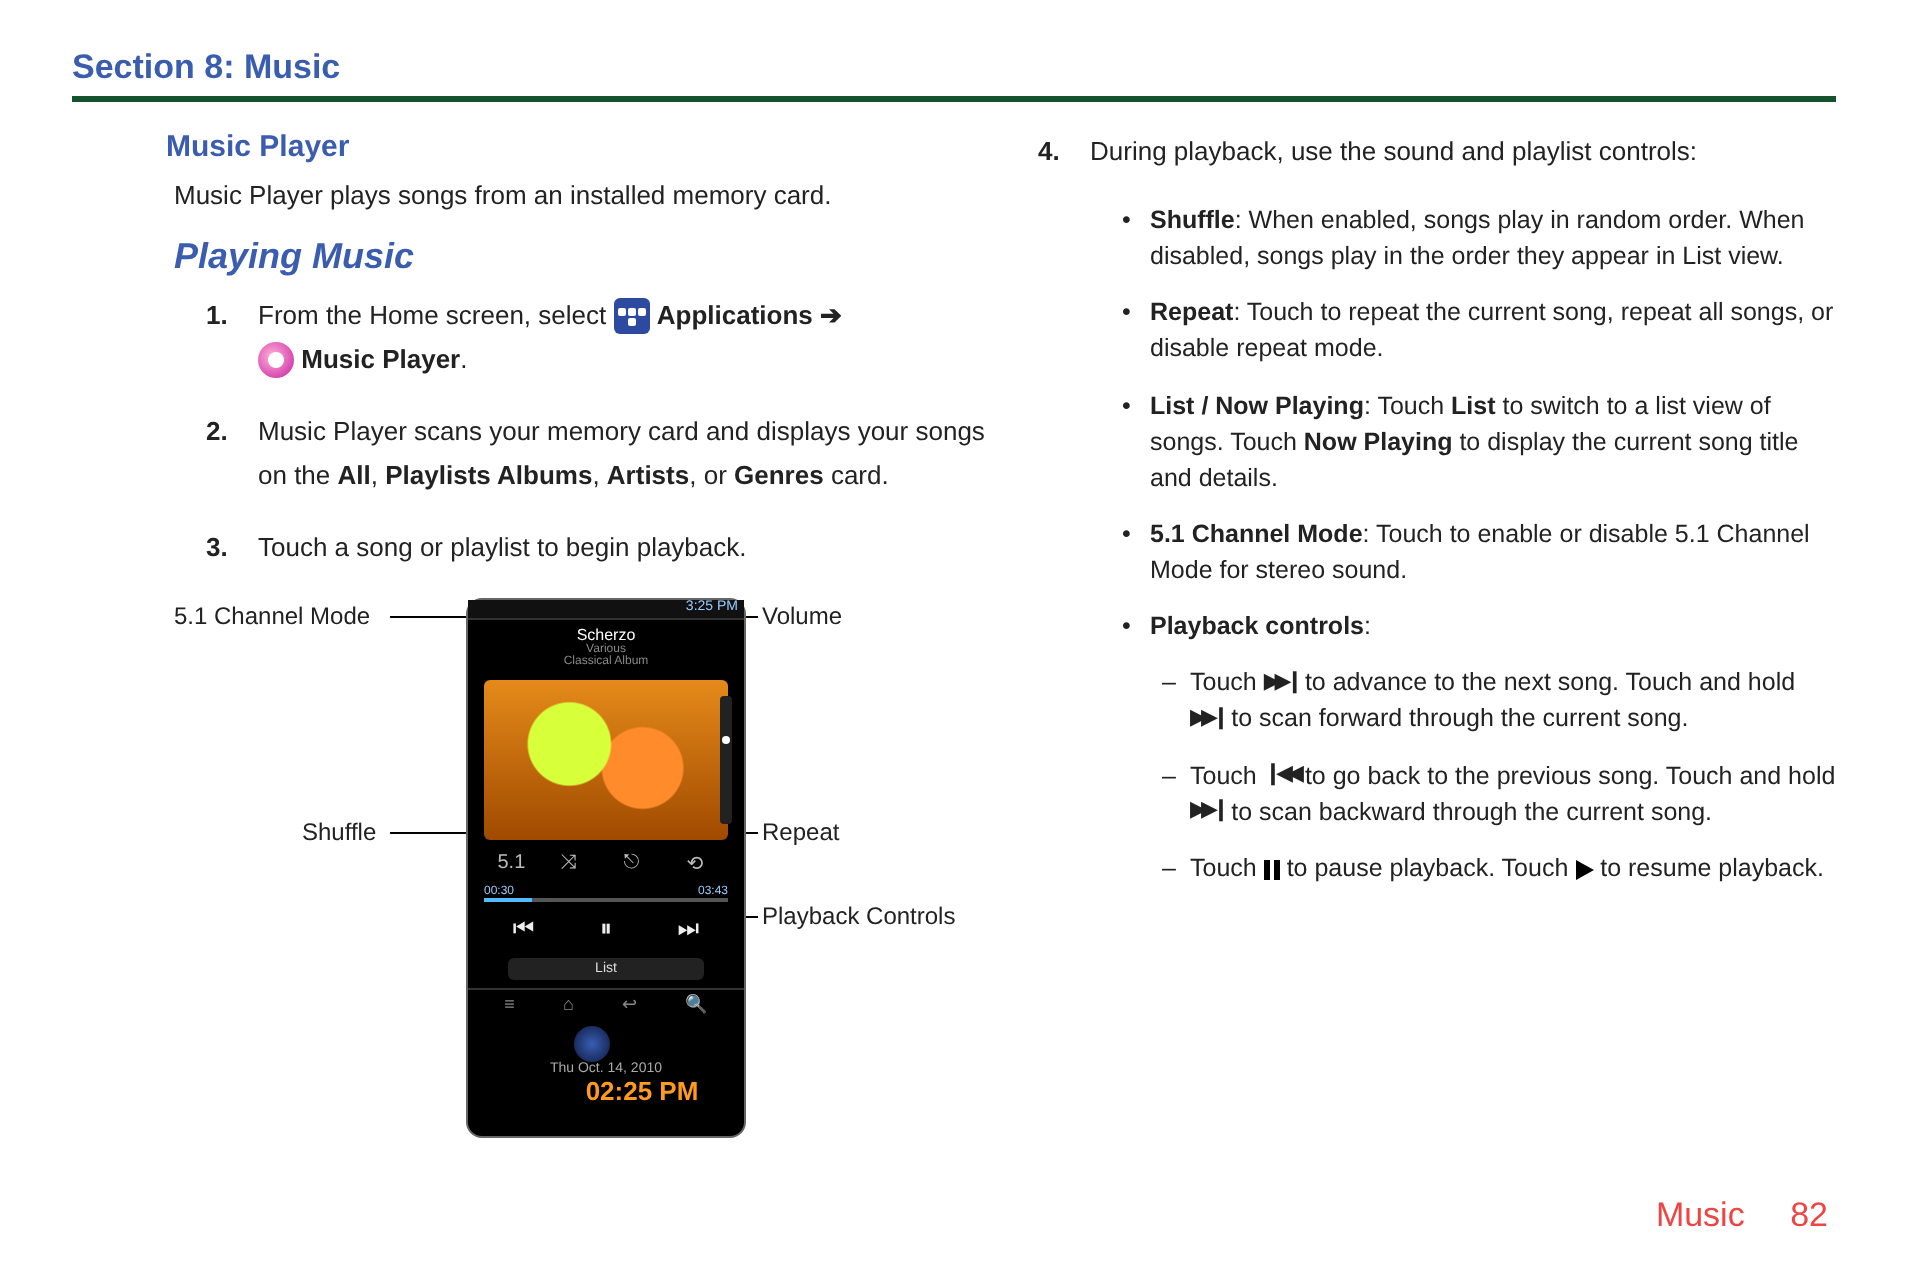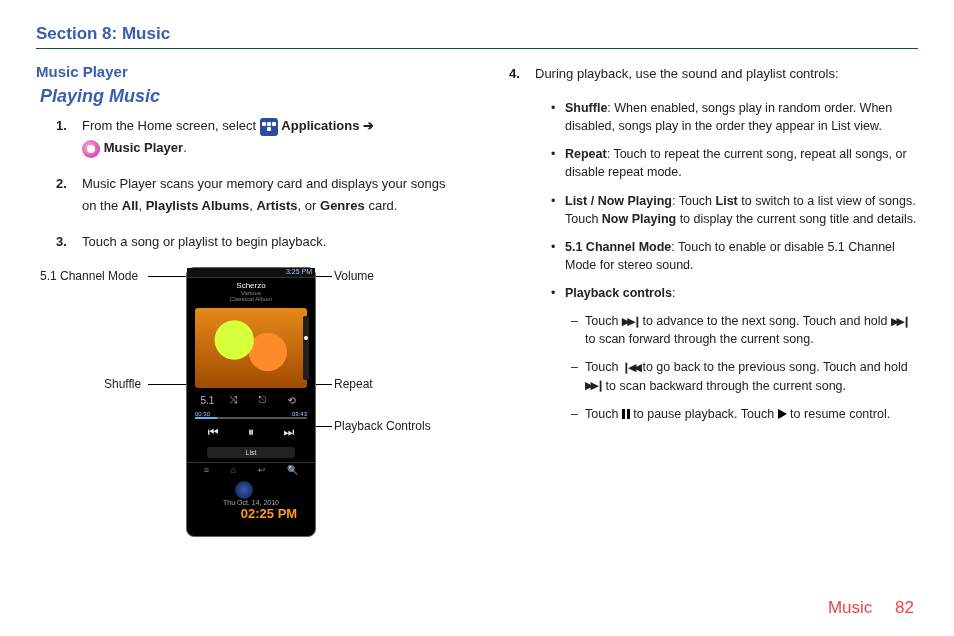--- a/index.html
+++ b/index.html
@@ -10,27 +10,28 @@
     background: #fff;
     width: 954px;
     height: 636px;
     padding: 24px 36px 20px 36px;
     position: relative;
   }
   .section-title {
     color: #3a5db0;
     font-weight: bold;
     font-size: 17px;
-    border-bottom: 1px solid #14532d;
+    border-bottom: 3px solid #14532d;
     padding-bottom: 4px;
     margin-bottom: 14px;
   }
   .cols {
     display: flex;
-    gap: 52px;
+    gap: 20px;
+    margin-left: 47px;
   }
   .col { flex: 1; }
   .h2 {
     color: #3a5db0;
     font-weight: bold;
     font-size: 15px;
     margin-bottom: 6px;
   }
   .intro { margin: 0 0 10px 4px; line-height: 1.5; }
   .h3 {
@@ -75,21 +76,21 @@
   
   .figure {
     position: relative;
     width: 380px;
     margin: 10px 0 0 30px;
     font-size: 12px;
   }
   .phone {
     position: absolute;
     left: 120px; top: 0;
-    width: 130px; height: 270px;
+    width: 140px; height: 270px;
     background: #000;
     border-radius: 8px;
     border: 1px solid #666;
     color: #ccc;
     font-size: 8px;
   }
   .statusbar { height: 10px; background: #111; border-bottom: 1px solid #333; text-align: right; padding-right: 3px; font-size: 7px; color: #9cf; }
   .trackinfo { text-align: center; padding: 3px 0; }
   .trackinfo .t { color: #fff; font-size: 8px; }
   .trackinfo .s { color: #888; font-size: 6px; }
@@ -145,20 +146,21 @@
 </style>
 </head>
 <body>
 
 <div class="section-title">Section 8: Music</div>
 
 <div class="cols">
 
   <div class="col">
     <div class="h2">Music Player</div>
+    <div class="intro">Music Player plays songs from an installed memory card.</div>
     <div class="h3">Playing Music</div>
 
     <div class="step">
       <div class="num">1.</div>
       <div class="txt">
         <span>From the Home screen, select </span>
         <span class="apps-icon">
             <span></span>
             <span></span>
             <span></span>
@@ -271,21 +273,21 @@
       </div>
 
       <div class="sub">
         <div class="subitem">
           <span>Touch </span><span class="ico-nn">▶▶❙</span><span> to advance to the next song. Touch and hold </span><span class="ico-nn">▶▶❙</span><span> to scan forward through the current song.</span>
         </div>
         <div class="subitem">
           <span>Touch </span><span class="ico-pp">❙◀◀</span><span> to go back to the previous song. Touch and hold </span><span class="ico-nn">▶▶❙</span><span> to scan backward through the current song.</span>
         </div>
         <div class="subitem">
-          <span>Touch </span><span class="ico-pause"></span><span> to pause playback. Touch </span><span class="ico-play"></span><span> to resume control.</span>
+          <span>Touch </span><span class="ico-pause"></span><span> to pause playback. Touch </span><span class="ico-play"></span><span> to resume playback.</span>
         </div>
       </div>
     </div>
   </div>
 </div>
 
 <div class="footer">
   <span>Music</span>
   <span class="pn">82</span>
 </div>

